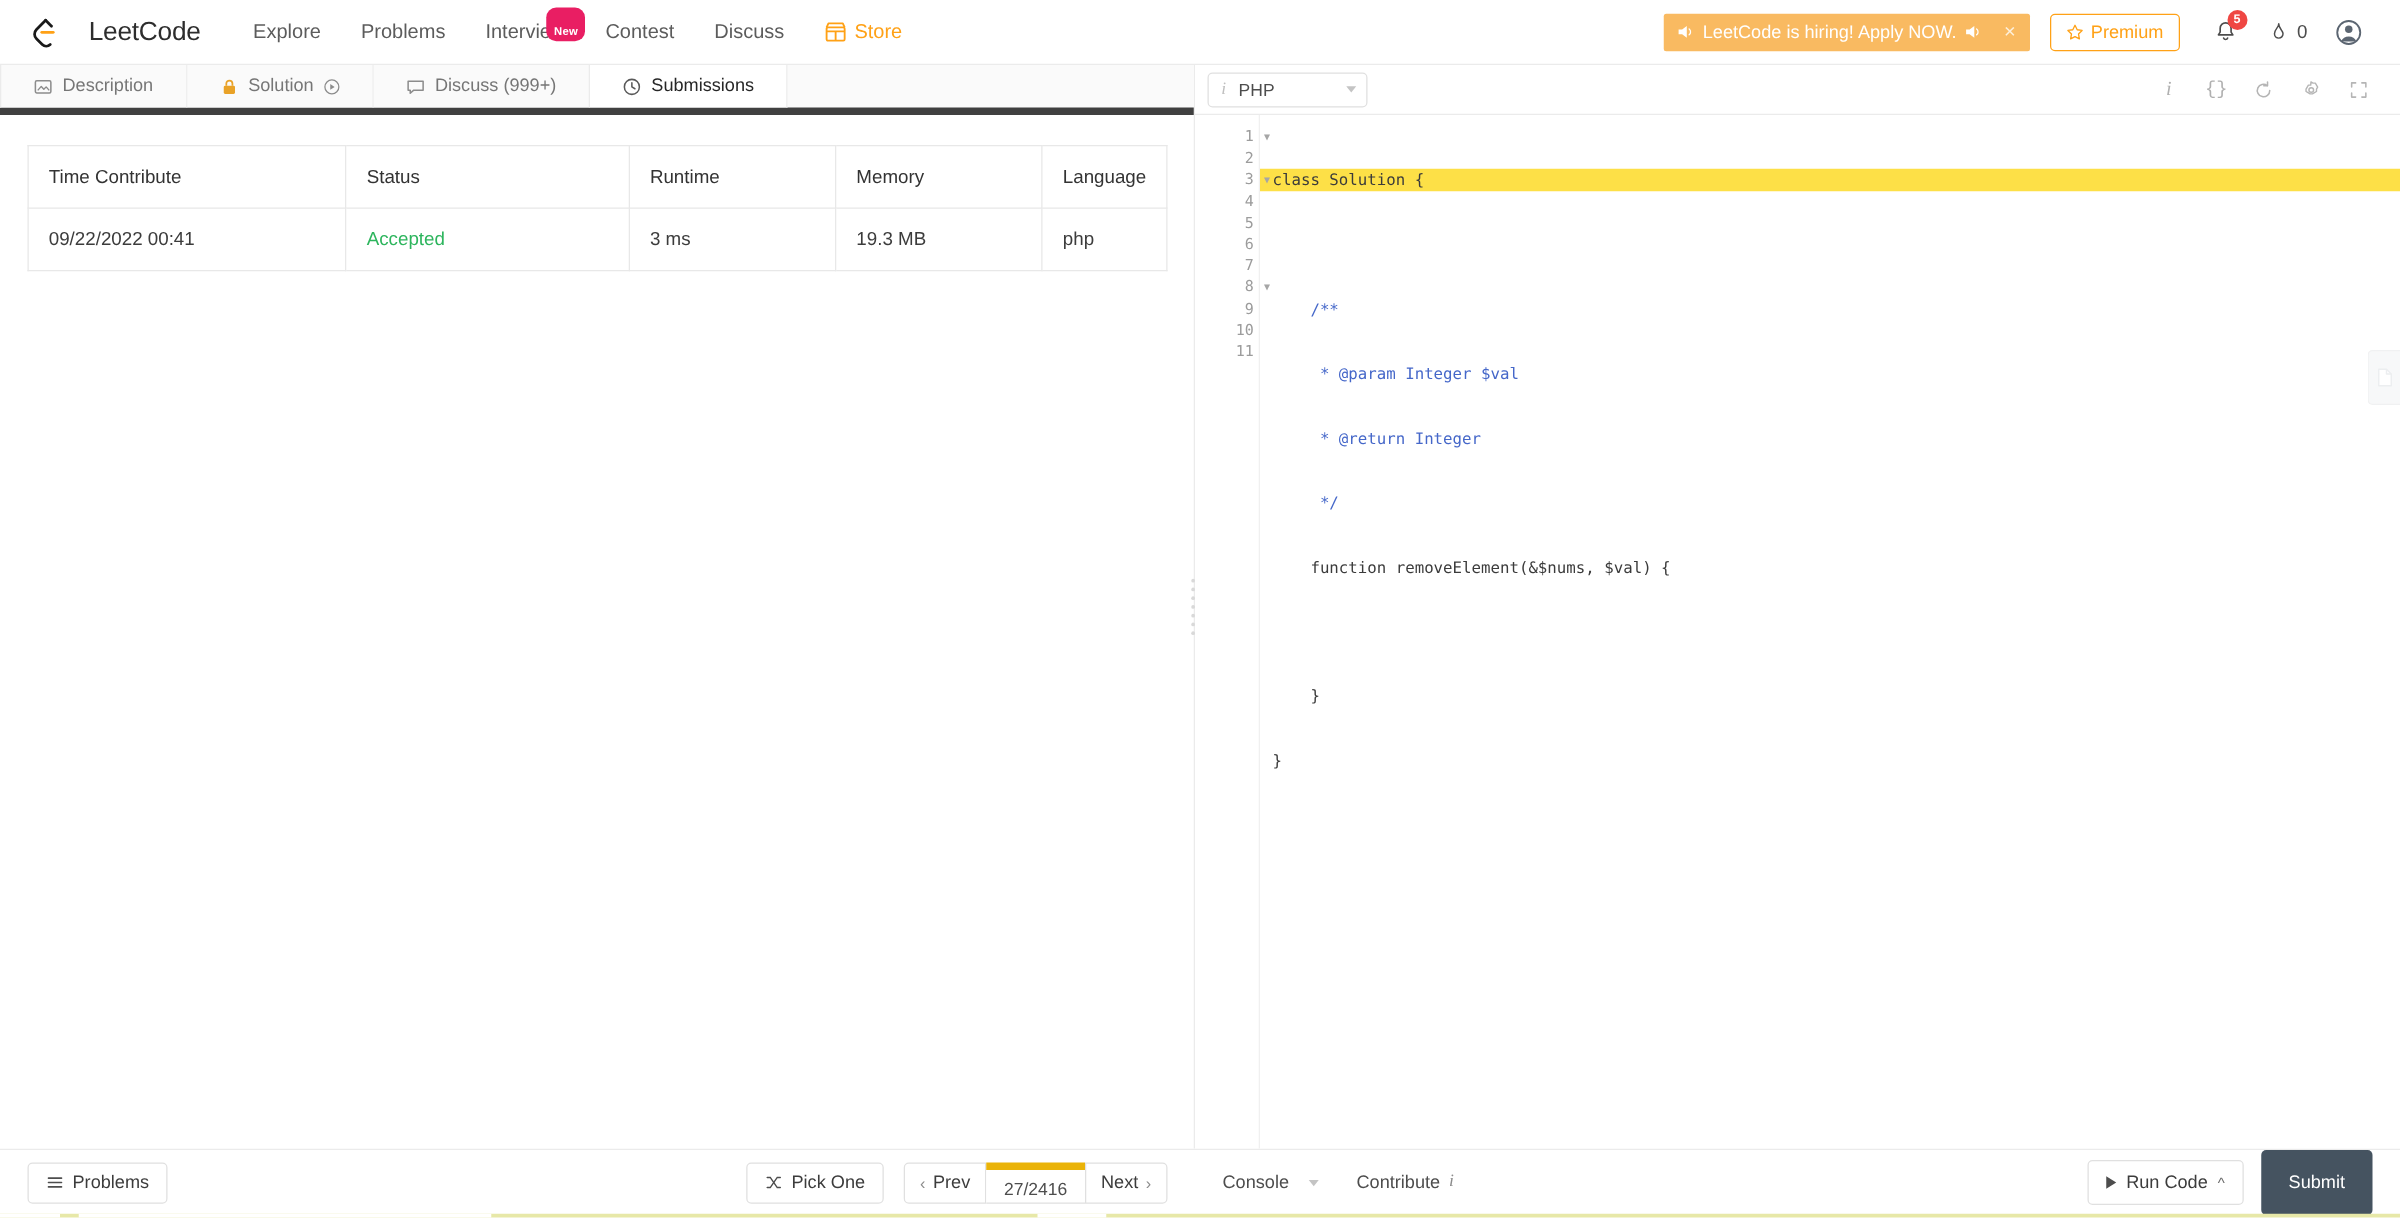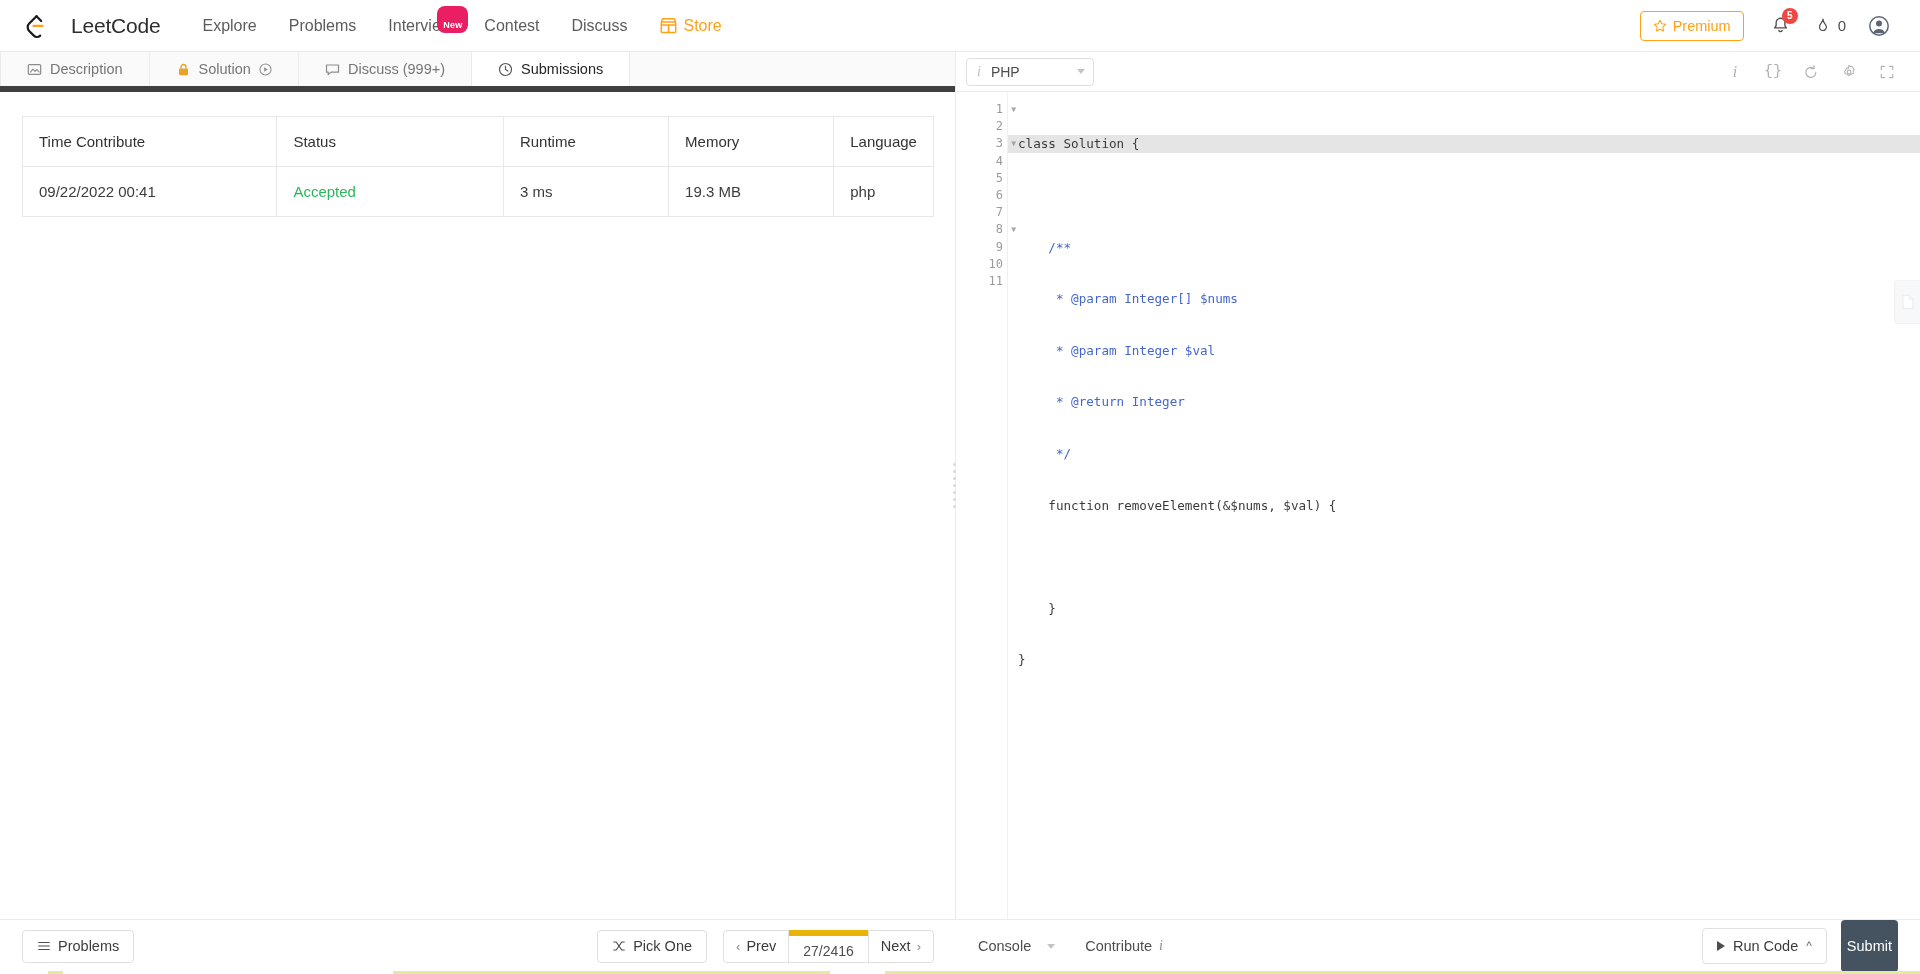--- a/index.html
+++ b/index.html
@@ -209,21 +209,21 @@
     position: absolute; right: -9px; top: 0; line-height: 17.2px;
     color: #a6a6a6; font-size: 8px;
   }
   .code-lines {
     flex: 1; padding-top: 9px;
     font-family: "DejaVu Sans Mono", monospace;
     font-size: 12.6px; line-height: 17.2px;
     white-space: pre; color: #3b3b3b;
   }
   .code-lines .ln { height: 17.2px; padding-left: 10px; }
-  .code-lines .ln.hl { background: #e5e5e5; }
+  .code-lines .ln.hl { background: #fde047; }
   .tok-com { color: #4567c9; }
 
   
   .note-tab {
     position: absolute; right: 0; top: 188px;
     width: 26px; height: 44px;
     background: #f7f8f9; border: 1px solid #f0f1f2; border-right: none;
     border-radius: 4px 0 0 4px;
     display: flex; align-items: center; justify-content: center;
     cursor: pointer;
@@ -275,21 +275,21 @@
     height: 36px; padding: 0 14px; font-size: 14.5px; color: #3c3c3c;
     cursor: pointer; margin-right: 14px;
   }
   .run-tri {
     width: 0; height: 0; border-top: 5px solid transparent;
     border-bottom: 5px solid transparent; border-left: 8px solid #4d4d4d;
   }
   .run-caret { font-size: 12px; color: #6b6b6b; }
   .submit-btn {
     background: #455360; color: #fff; border: none; border-radius: 4px;
-    height: 52px; padding: 0 6px; font-size: 14.5px; cursor: pointer;
+    height: 52px; padding: 0 22px; font-size: 14.5px; cursor: pointer;
     font-family: "Liberation Sans", sans-serif;
   }
 
   
   .bottom-strip {
     position: absolute; bottom: 0; left: 0; width: 1920px; height: 3px;
     background: #e7e8a8;
   }
   .bottom-strip .seg-white { position:absolute; top:0; height:3px; background:#ffffff; }
 </style>
@@ -329,20 +329,32 @@
         <rect x="1.2" y="4.6" width="13.6" height="10" rx="1" fill="none" stroke="#ffa116" stroke-width="1.4"></rect>
         <path d="M1.2 4.6 L2.6 1.6 h10.8 l1.4 3" fill="none" stroke="#ffa116" stroke-width="1.4" stroke-linejoin="round"></path>
         <path d="M1.2 7.6 h13.6 M8 7.6 v7" stroke="#ffa116" stroke-width="1.4"></path>
       </svg>
       <span>Store</span>
     </div>
   </div>
 
   <div class="nav-spacer"></div>
 
+  <div class="hiring-banner">
+    <svg class="spk" viewBox="0 0 16 16">
+      <path d="M2 6 h3 L9 3 v10 L5 10 H2 z" fill="#ffffff"></path>
+      <path d="M11 5.5 a3.2 3.2 0 0 1 0 5" fill="none" stroke="#ffffff" stroke-width="1.1" stroke-linecap="round"></path>
+    </svg>
+    <span>LeetCode is hiring! Apply NOW.</span>
+    <svg class="spk" viewBox="0 0 16 16">
+      <path d="M2 6 h3 L9 3 v10 L5 10 H2 z" fill="#ffffff"></path>
+      <path d="M11 5.5 a3.2 3.2 0 0 1 0 5" fill="none" stroke="#ffffff" stroke-width="1.1" stroke-linecap="round"></path>
+    </svg>
+    <span class="banner-close">×</span>
+  </div>
 
   <div class="premium-btn">
     <svg class="star-icon" viewBox="0 0 16 16">
       <path d="M8 1.4 l2 4.1 4.5 .6 -3.3 3.2 .8 4.5 -4-2.1 -4 2.1 .8-4.5 -3.3-3.2 4.5-.6 z" fill="none" stroke="#ffa116" stroke-width="1.2" stroke-linejoin="round"></path>
     </svg>
     <span>Premium</span>
   </div>
 
   <div class="nav-icon-group">
 
@@ -499,21 +511,20 @@
         <div class="gutter-row"><span>8</span><span class="fold">▼</span></div>
         <div class="gutter-row"><span>9</span></div>
         <div class="gutter-row"><span>10</span></div>
         <div class="gutter-row"><span>11</span></div>
       </div>
 
       <div class="code-lines">
         <div class="ln hl">class Solution {</div>
         <div class="ln"></div>
         <div class="ln tok-com">    /**</div>
-        <div class="ln tok-com">     * @param Integer[] $nums</div>
         <div class="ln tok-com">     * @param Integer $val</div>
         <div class="ln tok-com">     * @return Integer</div>
         <div class="ln tok-com">     */</div>
         <div class="ln">    function removeElement(&amp;$nums, $val) {</div>
         <div class="ln"></div>
         <div class="ln">    }</div>
         <div class="ln">}</div>
       </div>
 
       <div class="note-tab">

